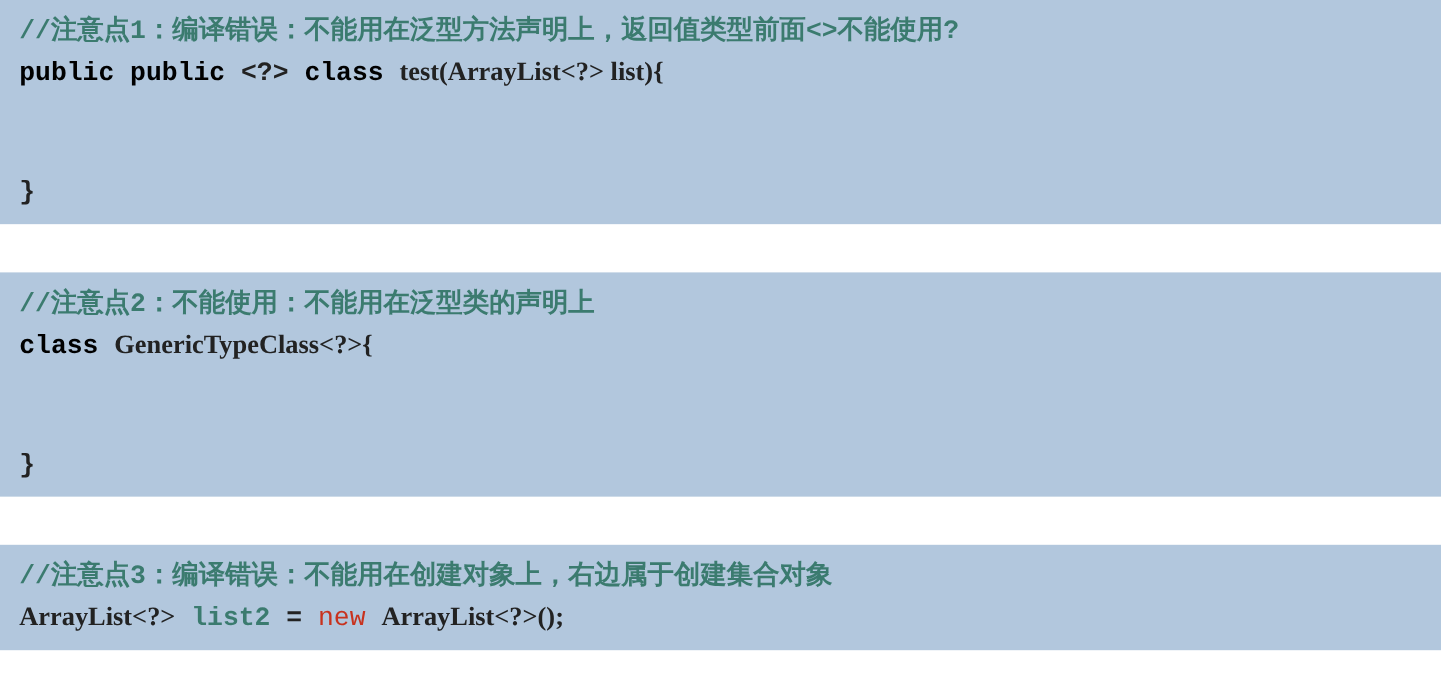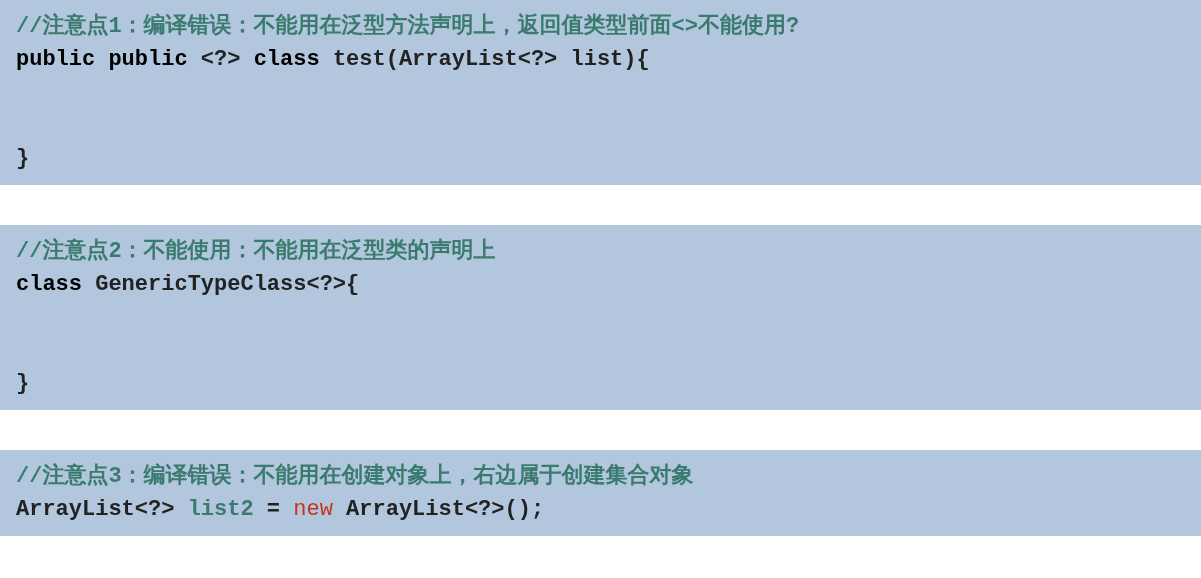--- a/index.html
+++ b/index.html
@@ -19,21 +19,21 @@
     overflow: hidden;
   }
   .gap {
     height: 40px;
     background: #ffffff;
   }
   .comment { color: #3b7b6f; }
   .keyword { color: #000000; font-weight: bold; }
   .new-kw  { color: #c8321e; font-weight: normal; }
   .punct   { color: #222; }
-  .ident   { color: #222; font-weight: bold; }
+  .ident   { color: #222; font-weight: bold; font-family: Liberation Serif, serif; }
   .angle   { color: #222; }
 </style>
 </head>
 <body>
 
 <div class="code-block"><span class="comment">//注意点1：编译错误：不能用在泛型方法声明上，返回值类型前面&lt;&gt;不能使用?</span>
 <span class="keyword">public</span> <span class="keyword">public</span> <span class="angle">&lt;?&gt;</span> <span class="keyword">class</span> <span class="ident">test(ArrayList&lt;?&gt; list){</span>
 
 
 <span class="punct">}</span></div>

